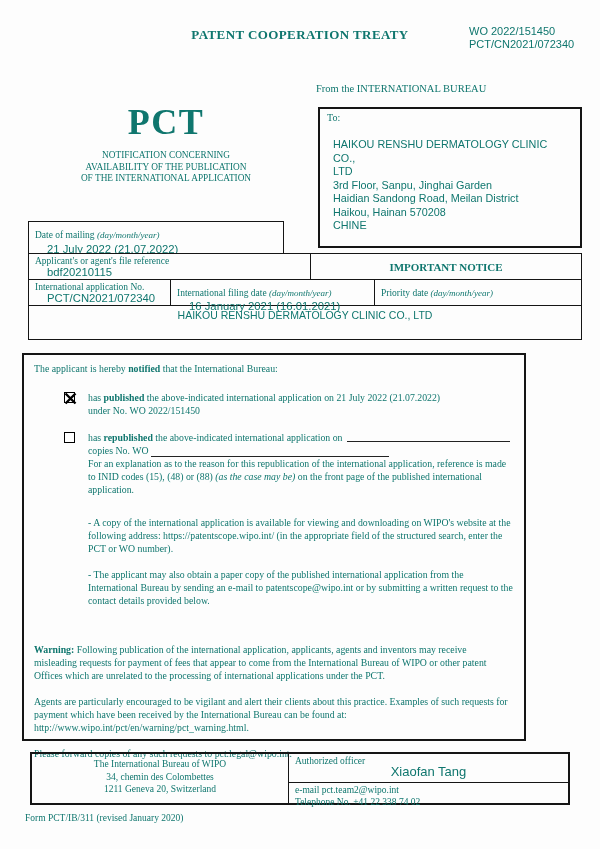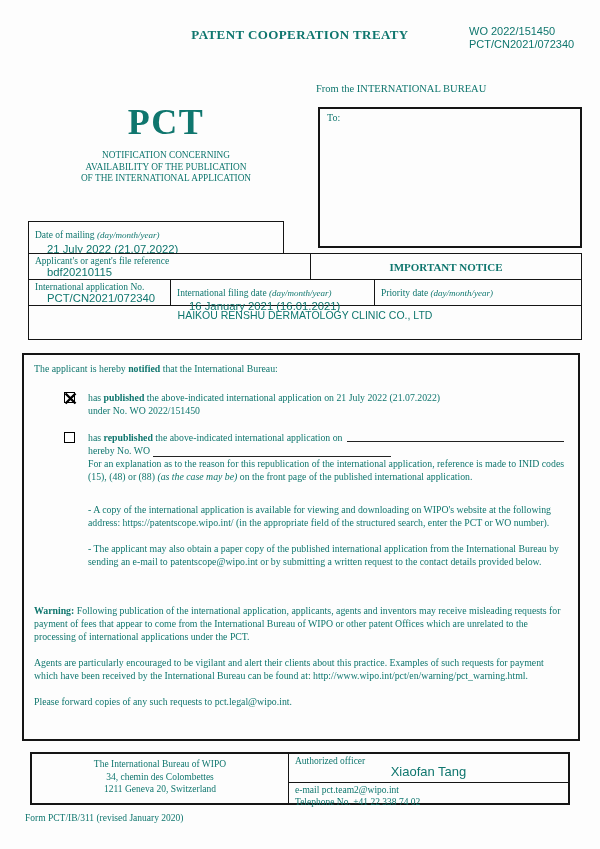--- a/index.html
+++ b/index.html
@@ -60,21 +60,21 @@
   .cell-appno { width:142px; }
   .cell-fdate { width:204px; }
   .cell-prio  { flex:1; }
   .cell-ref .field-value, .cell-appno .field-value, .cell-fdate .field-value { margin-left:12px; }
   .appl-value {
     text-align:center; margin-top:3px;
     font-family:"Liberation Sans", sans-serif; font-size:10.5px;
   }
 
   .main-box {
-    position:absolute; left:22px; top:353px; width:558px; height:388px;
+    position:absolute; left:22px; top:353px; width:504px; height:388px;
     border:2px solid #151515; font-size:9.8px; line-height:13px;
   }
   .intro { margin:7px 0 0 10px; }
   .check-item { display:flex; margin-left:40px; }
   .ci-published { margin-top:16px; }
   .ci-republished { margin-top:14px; }
   .checkbox { position:relative; width:11px; height:11px; border:1.7px solid #000; margin-top:1px; flex:none; background:#fff; }
   .checkbox svg { position:absolute; left:-1px; top:-1px; }
   .check-text { margin-left:13px; margin-right:10px; flex:1; }
   .flexline { display:flex; }
@@ -123,20 +123,28 @@
     <div class="pct-acronym">PCT</div>
     <div class="pct-subtitle">
       <div>NOTIFICATION CONCERNING</div>
       <div>AVAILABILITY OF THE PUBLICATION</div>
       <div>OF THE INTERNATIONAL APPLICATION</div>
     </div>
   </div>
 
   <div class="to-box">
     <div class="to-label">To:</div>
+    <div class="to-address">
+      <div>HAIKOU RENSHU DERMATOLOGY CLINIC CO.,</div>
+      <div>LTD</div>
+      <div>3rd Floor, Sanpu, Jinghai Garden</div>
+      <div>Haidian Sandong Road, Meilan District</div>
+      <div>Haikou, Hainan 570208</div>
+      <div>CHINE</div>
+    </div>
   </div>
 
   <div class="mailing-box">
     <div><span class="field-label">Date of mailing </span><span class="field-note">(day/month/year)</span></div>
     <div class="field-value">21 July 2022 (21.07.2022)</div>
   </div>
 
   <div class="table">
     <div class="trow row-ref">
       <div class="tcell cell-ref brd-r">
@@ -180,21 +188,21 @@
       </div>
     </div>
 
     <div class="check-item ci-republished">
       <span class="checkbox"></span>
       <div class="check-text">
         <div class="flexline">
             <span class="lead"><span>has </span><b>republished</b><span> the above-indicated international application on</span></span>
             <span class="blank-fill"></span>
           </div>
-        <div><span>hereby No. WO</span> <span class="blank-fixed"></span></div>
+        <div><span>copies No. WO</span> <span class="blank-fixed"></span></div>
         <div><span>For an explanation as to the reason for this republication of the international application, reference is made to INID codes (15), (48) or (88) </span><i>(as the case may be)</i><span> on the front page of the published international application.</span></div>
       </div>
     </div>
 
     <div class="indent-para copy-para">- A copy of the international application is available for viewing and downloading on WIPO's website at the following address: https://patentscope.wipo.int/ (in the appropriate field of the structured search, enter the PCT or WO number).</div>
 
     <div class="indent-para paper-para">- The applicant may also obtain a paper copy of the published international application from the International Bureau by sending an e-mail to patentscope@wipo.int or by submitting a written request to the contact details provided below.</div>
 
     <div class="wide-para warning-para"><b>Warning:</b><span> Following publication of the international application, applicants, agents and inventors may receive misleading requests for payment of fees that appear to come from the International Bureau of WIPO or other patent Offices which are unrelated to the processing of international applications under the PCT.</span></div>
 

